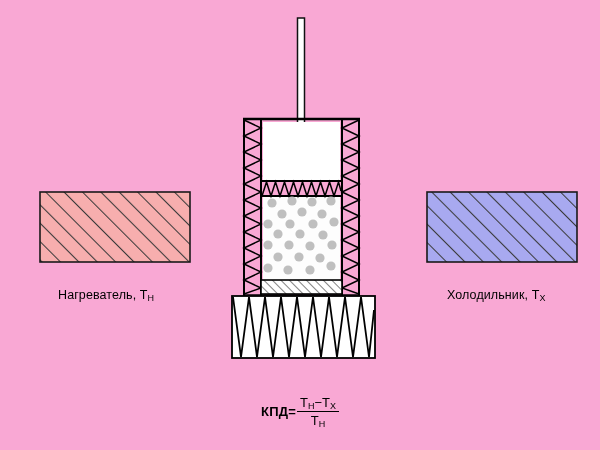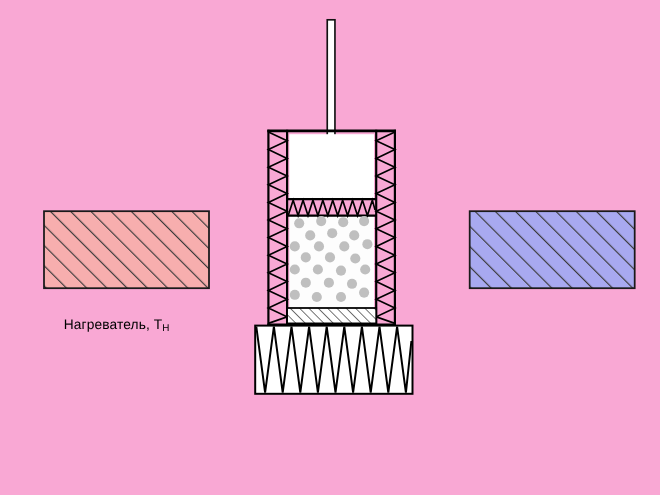--- a/index.html
+++ b/index.html
@@ -177,15 +177,24 @@
     </g>
 
     <g>
       <rect x="232" y="296" width="143" height="62" fill="#ffffff" stroke="#000000" stroke-width="1.8"></rect>
       <polyline points="233,297 241,357 249,297 257,357 265,297 273,357 281,297 289,357 297,297 305,357 313,297 321,357 329,297 337,357 345,297 353,357 361,297 369,357 374,310" fill="none" stroke="#000000" stroke-width="1.8"></polyline>
     </g>
   </svg>
 
   <div class="label" id="heater-label"><span>Нагреватель, </span><span>T</span><sub>Н</sub></div>
 
-
+  <div class="label" id="cooler-label"><span>Холодильник, </span><span>T</span><sub>Х</sub></div>
+
+  <div id="formula">
+    <span id="formula-lhs">КПД=</span>
+    <span class="frac">
+      <span class="num"><span>T</span><sub>Н</sub><span>−</span><span>T</span><sub>Х</sub></span>
+      <span class="bar"></span>
+      <span class="den"><span>T</span><sub>Н</sub></span>
+    </span>
+  </div>
 
 </div>
 
 </body></html>

